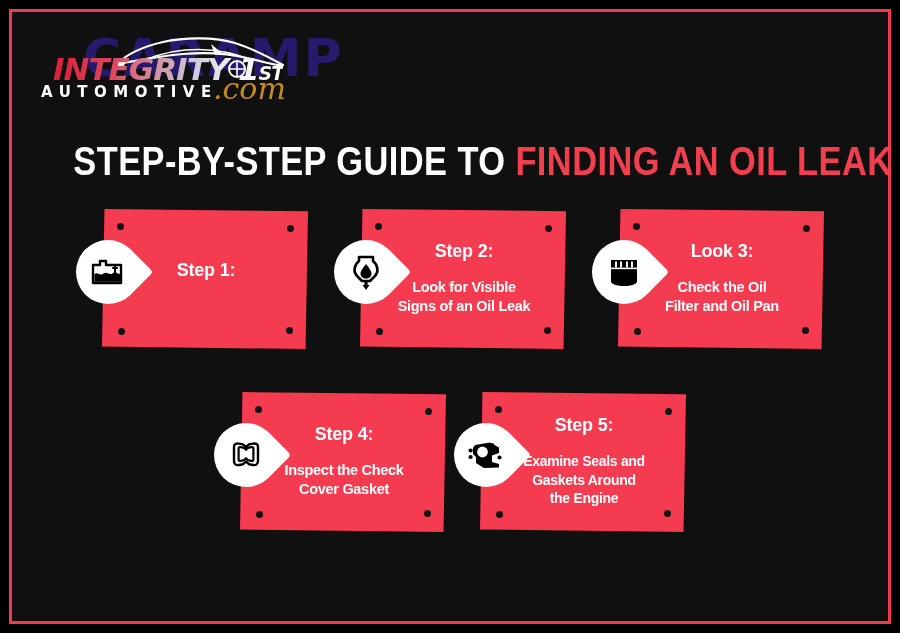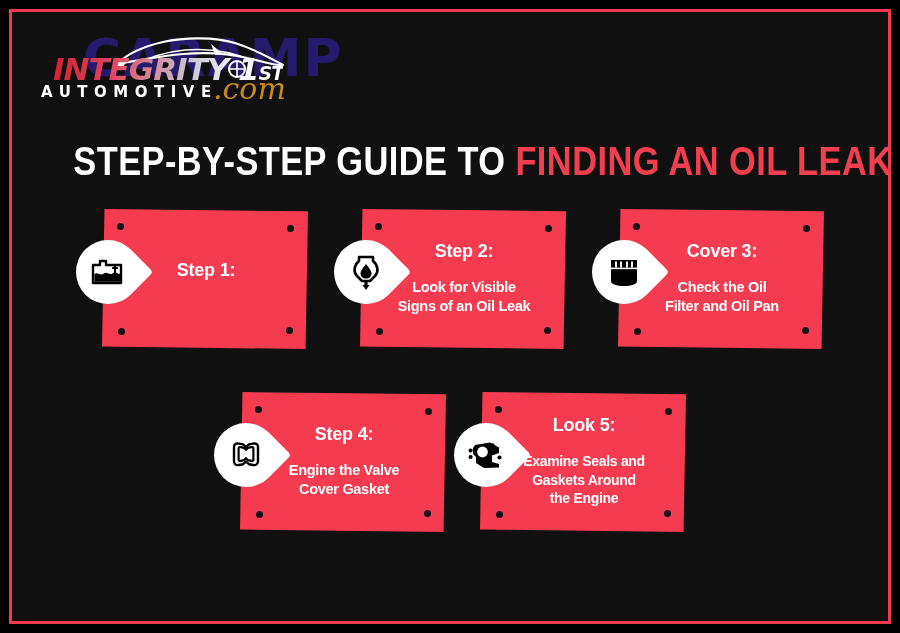--- a/index.html
+++ b/index.html
@@ -314,21 +314,21 @@
         </div>
       </div>
 
       <div class="step">
         <div class="card">
           <span class="dot tl"></span>
           <span class="dot tr"></span>
           <span class="dot bl"></span>
           <span class="dot br"></span>
           <div class="card-text">
-            <div class="step-label">Cover 3:</div>
+            <div class="step-label">Look 3:</div>
             <div class="step-desc" style="white-space:pre-line">Check the Oil
 Filter and Oil Pan</div>
           </div>
         </div>
         <div class="droplet">
           <div class="droplet-icon">
             <svg width="34" height="32" viewBox="0 0 34 32">
               <path d="M4 4 L30 4 L30 25 C30 28.4, 24.2 30, 17 30 C9.8 30, 4 28.4, 4 25 Z" fill="#000000"></path>
               <g stroke="#ffffff" stroke-width="1.9">
                 <path d="M9 5.4 L9 11.4"></path>
@@ -347,21 +347,21 @@
     <div class="row row-2">
 
       <div class="step">
         <div class="card">
           <span class="dot tl"></span>
           <span class="dot tr"></span>
           <span class="dot bl"></span>
           <span class="dot br"></span>
           <div class="card-text">
             <div class="step-label">Step 4:</div>
-            <div class="step-desc" style="white-space:pre-line">Engine the Valve
+            <div class="step-desc" style="white-space:pre-line">Inspect the Check
 Cover Gasket</div>
           </div>
         </div>
         <div class="droplet">
           <div class="droplet-icon">
             <svg width="34" height="30" viewBox="0 0 34 30">
               <path d="M5 7 C5 4, 7 3, 10 3.6 L14 4.4 L17 7 L20 4.4 L24 3.6
                        C27 3, 29 4, 29 7 L29 21 C29 24, 27 25.6, 24 25
                        L20 24.2 L17 21.6 L14 24.2 L10 25 C7 25.6, 5 24, 5 21 Z" fill="none" stroke="#000000" stroke-width="2.4" stroke-linejoin="round"></path>
               <path d="M9.6 8.6 C9.6 7.2, 10.4 6.8, 12 7.2 L15 7.8 L17 9.8 L19 7.8
@@ -373,21 +373,21 @@
         </div>
       </div>
 
       <div class="step">
         <div class="card">
           <span class="dot tl"></span>
           <span class="dot tr"></span>
           <span class="dot bl"></span>
           <span class="dot br"></span>
           <div class="card-text">
-            <div class="step-label">Look 5:</div>
+            <div class="step-label">Step 5:</div>
             <div class="step-desc tight" style="white-space:pre-line">Examine Seals and
 Gaskets Around
 the Engine</div>
           </div>
         </div>
         <div class="droplet">
           <div class="droplet-icon">
             <svg width="36" height="30" viewBox="0 0 36 30">
               <path d="M7 5 L22 2.6 L31 7.4 L31 13 L24 15.4 L24 22 L31 24 L31 27.4
                        L16 28 L8 23 L8 17 L5 14 L5 8 Z" fill="#000000"></path>

